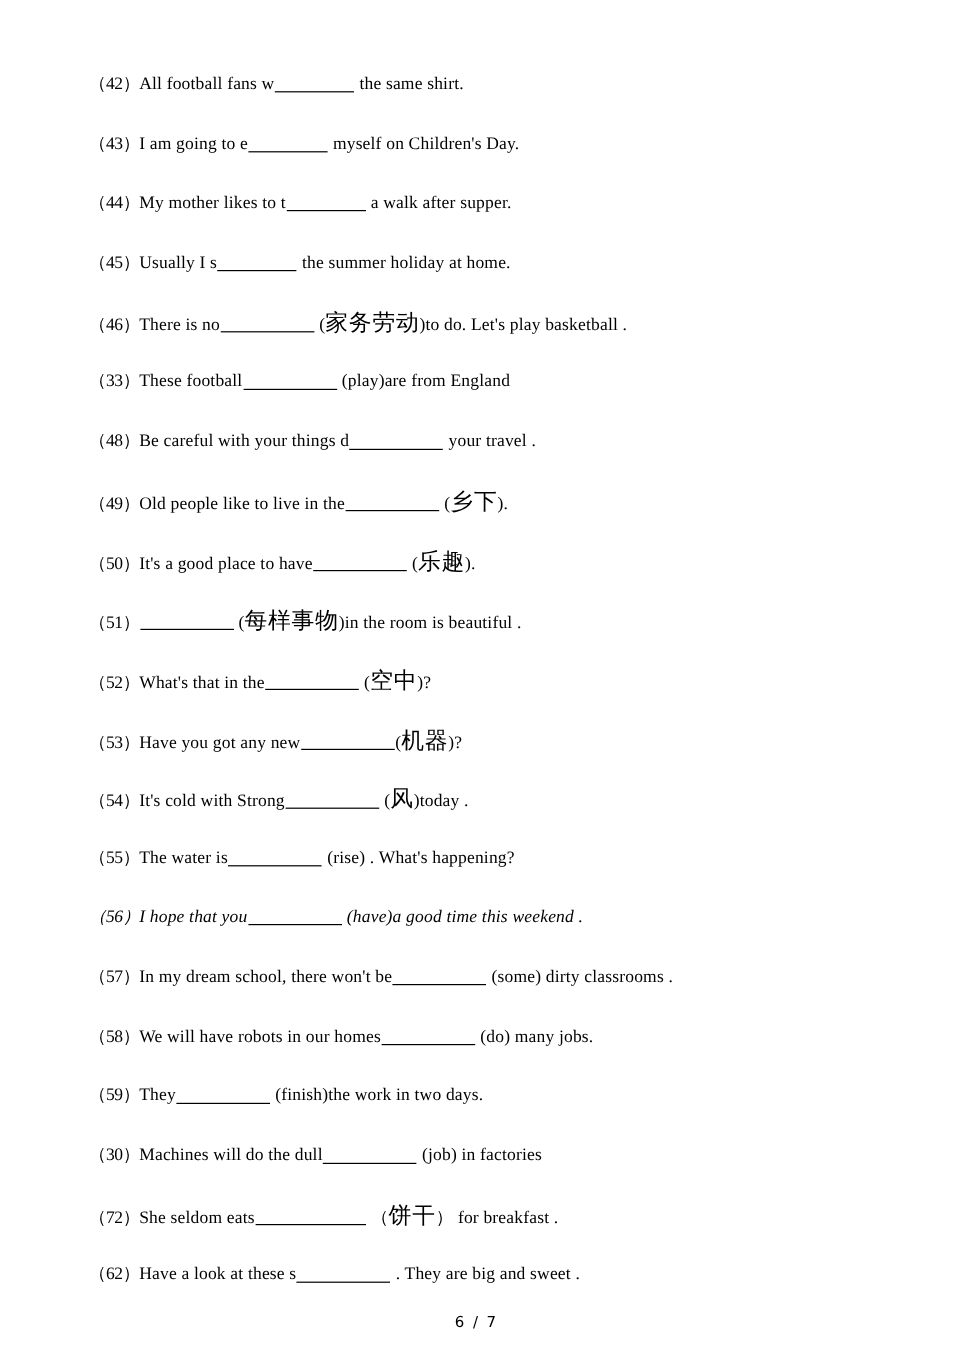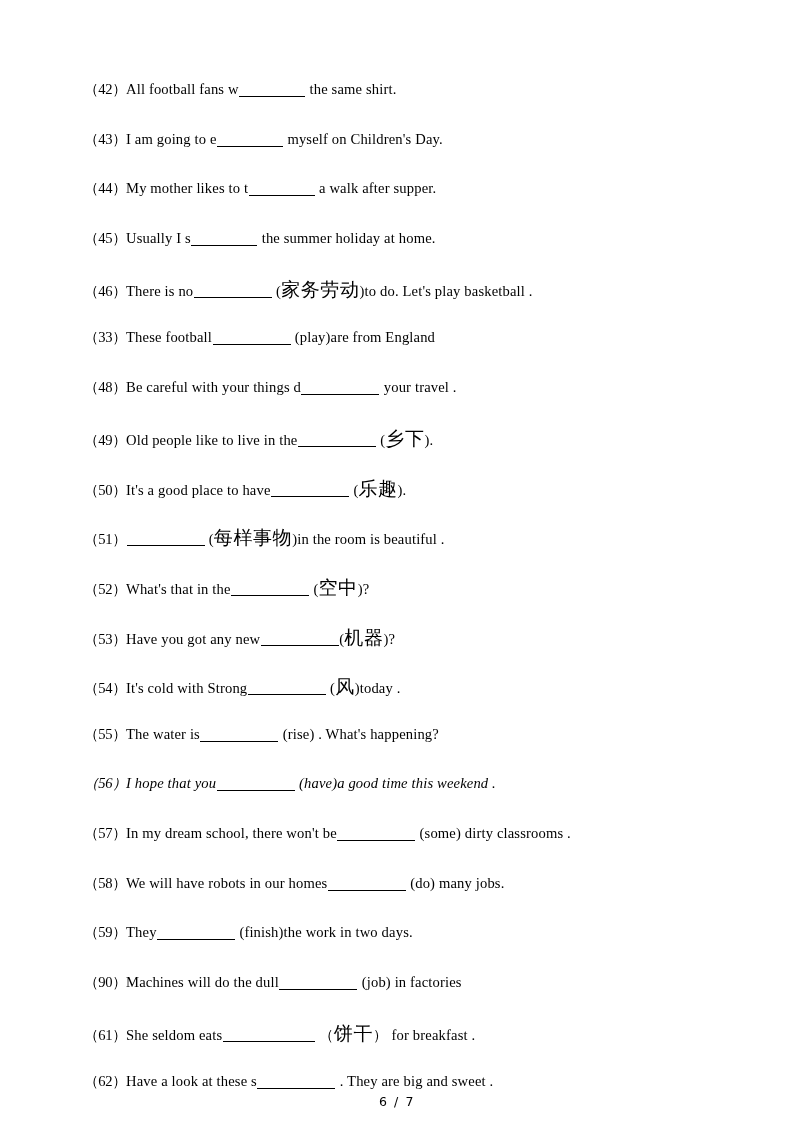--- a/index.html
+++ b/index.html
@@ -19,26 +19,25 @@
   #worksheet {
     position: absolute;
     left: 0;
     top: 0;
     width: 794px;
     height: 1123px;
   }
 
   .question-row {
     position: absolute;
-    left: 84px;
+    left: 74px;
     white-space: nowrap;
     font-size: 14.6px;
     line-height: 1;
     letter-spacing: 0.15px;
-    margin-top: 20px;
   }
 
   .q-num {
     display: inline-block;
     width: 42px;
     text-align: left;
     letter-spacing: -0.3px;
   }
 
   .q-text {
@@ -88,19 +87,19 @@
       <div class="question-row" style="top: 459px;"><span class="q-num">（50）</span><span class="q-text"><span>It's a good place to have</span><span class="blank" style="width: 78px;"></span><span> (</span><span class="cjk">乐趣</span><span>).</span></span></div>
       <div class="question-row" style="top: 508px;"><span class="q-num">（51）</span><span class="q-text"><span class="blank" style="width: 78px;"></span><span> (</span><span class="cjk">每样事物</span><span>)in the room is beautiful .</span></span></div>
       <div class="question-row" style="top: 558px;"><span class="q-num">（52）</span><span class="q-text"><span>What's that in the</span><span class="blank" style="width: 78px;"></span><span> (</span><span class="cjk">空中</span><span>)?</span></span></div>
       <div class="question-row" style="top: 608px;"><span class="q-num">（53）</span><span class="q-text"><span>Have you got any new</span><span class="blank" style="width: 78px;"></span><span>(</span><span class="cjk">机器</span><span>)?</span></span></div>
       <div class="question-row" style="top: 657px;"><span class="q-num">（54）</span><span class="q-text"><span>It's cold with Strong</span><span class="blank" style="width: 78px;"></span><span> (</span><span class="cjk">风</span><span>)today .</span></span></div>
       <div class="question-row" style="top: 707px;"><span class="q-num">（55）</span><span class="q-text"><span>The water is</span><span class="blank" style="width: 78px;"></span><span> (rise) .  What's happening?</span></span></div>
       <div class="question-row" style="top: 756px; font-style: italic;"><span class="q-num">（56）</span><span class="q-text"><span>I hope that you</span><span class="blank" style="width: 78px;"></span><span> (have)a good time this weekend .</span></span></div>
       <div class="question-row" style="top: 806px;"><span class="q-num">（57）</span><span class="q-text"><span>In my dream school, there won't be</span><span class="blank" style="width: 78px;"></span><span> (some) dirty classrooms .</span></span></div>
       <div class="question-row" style="top: 856px;"><span class="q-num">（58）</span><span class="q-text"><span>We will have robots in our homes</span><span class="blank" style="width: 78px;"></span><span> (do) many jobs.</span></span></div>
       <div class="question-row" style="top: 905px;"><span class="q-num">（59）</span><span class="q-text"><span>They</span><span class="blank" style="width: 78px;"></span><span> (finish)the work in two days.</span></span></div>
-      <div class="question-row" style="top: 955px;"><span class="q-num">（90）</span><span class="q-text"><span>Machines will do the dull</span><span class="blank" style="width: 78px;"></span><span> (job) in factories</span></span></div>
-      <div class="question-row" style="top: 1004px;"><span class="q-num">（61）</span><span class="q-text"><span>She seldom eats</span><span class="blank" style="width: 92px;"></span><span> （</span><span class="cjk">饼干</span><span>） for breakfast .</span></span></div>
+      <div class="question-row" style="top: 955px;"><span class="q-num">（30）</span><span class="q-text"><span>Machines will do the dull</span><span class="blank" style="width: 78px;"></span><span> (job) in factories</span></span></div>
+      <div class="question-row" style="top: 1004px;"><span class="q-num">（72）</span><span class="q-text"><span>She seldom eats</span><span class="blank" style="width: 92px;"></span><span> （</span><span class="cjk">饼干</span><span>） for breakfast .</span></span></div>
       <div class="question-row" style="top: 1054px;"><span class="q-num">（62）</span><span class="q-text"><span>Have a look at these s</span><span class="blank" style="width: 78px;"></span><span> . They are big and sweet .</span></span></div>
     </div>
 
   <div class="page-footer">6 / 7</div>
 </div>
 
 </body></html>

